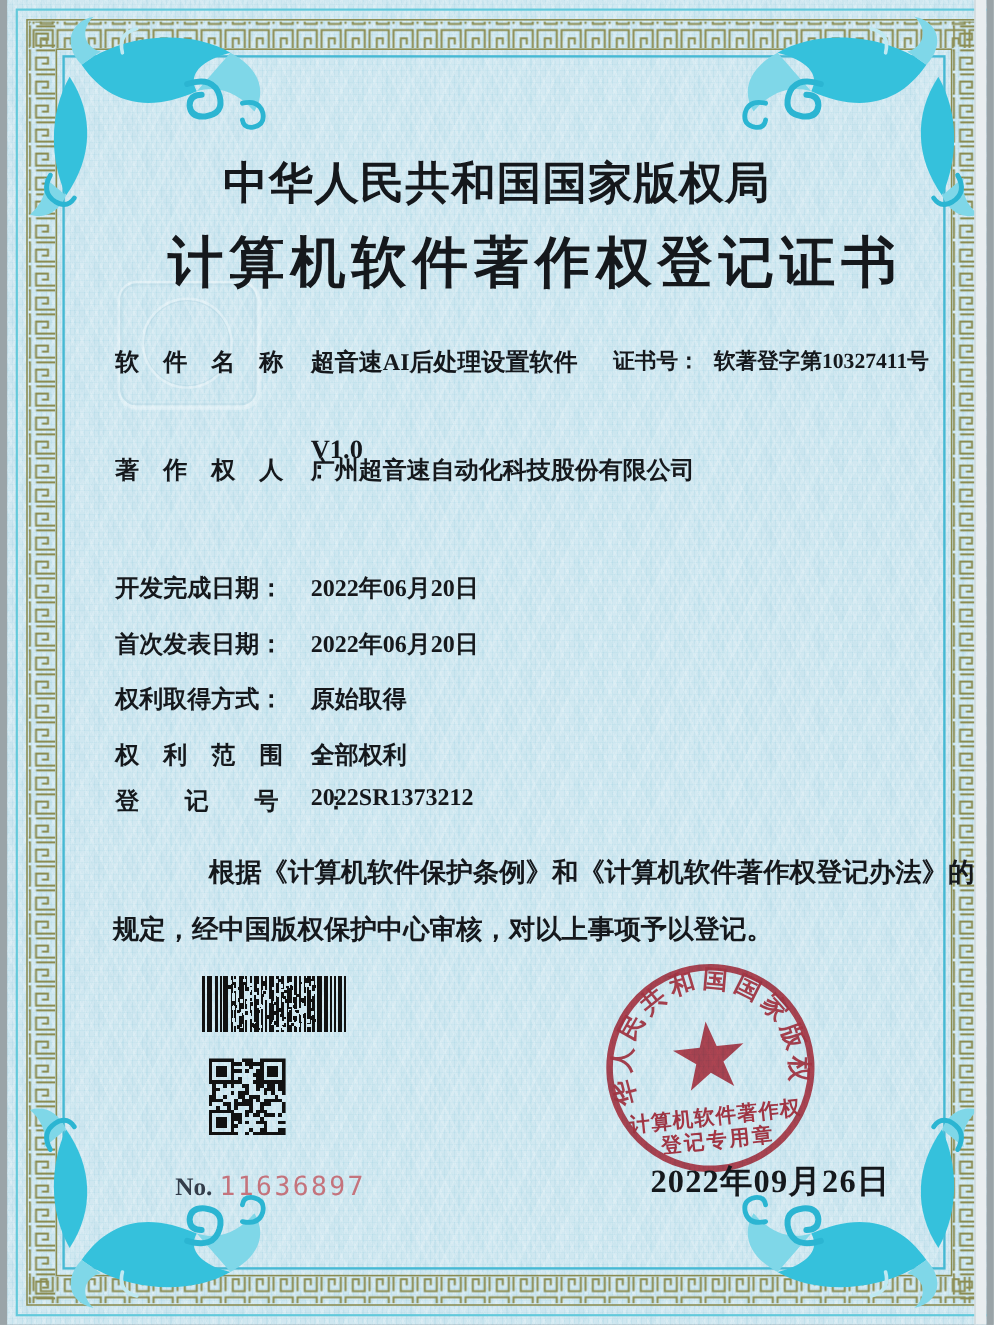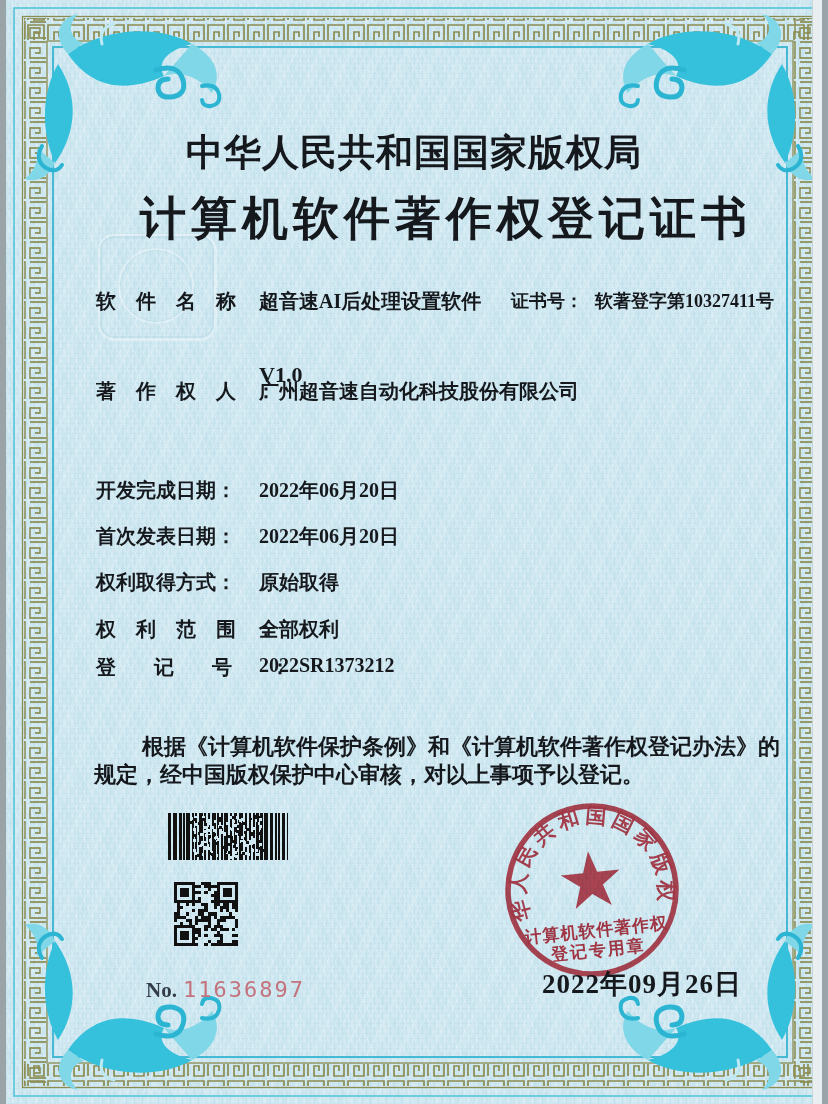--- a/index.html
+++ b/index.html
@@ -28,21 +28,21 @@
   .title2{position:absolute;left:0;top:188px;width:100%;text-align:center;font-size:46px;font-weight:800;letter-spacing:5px;padding-left:32px;}
   .certno{position:absolute;left:505px;top:246px;font-size:18px;font-weight:600;margin-top:43px;}
   .certno .num{margin-left:12px;}
   .row{position:absolute;left:0;top:0;width:100%;height:30px;font-size:20px;font-weight:700;}
   .lab{position:absolute;left:90px;white-space:nowrap;}
   .val{position:absolute;left:253px;white-space:nowrap;}
   .sp20{letter-spacing:20px;}
   .sp38{letter-spacing:38px;}
   .val2{position:absolute;left:253px;top:314px;font-size:22px;font-weight:600;margin-top:48px;}
   .stm{position:absolute;left:88px;width:670px;font-size:22px;font-weight:600;white-space:nowrap;}
-  .stm.l1{top:732px;padding-left:48px;}
+  .stm.l1{top:712px;padding-left:48px;text-align:right;}
   .stm.l2{top:760px;}
   .barcode{position:absolute;left:162px;top:813px;width:121px;height:47px;}
   .qr{position:absolute;left:168px;top:882px;width:64px;height:64px;}
   .serial{position:absolute;left:140px;top:963px;font-size:21px;margin-top:14px;}
   .serial .no{color:#333d4a;font-weight:600;}
   .serial .digits{color:#c4737c;font-family:"DejaVu Sans Mono",monospace;font-size:22px;letter-spacing:2px;margin-left:6px;}
   .seal{position:absolute;left:498px;top:802px;mix-blend-mode:multiply;opacity:.95;}
   .issue-date{position:absolute;left:504px;top:966px;font-size:27px;font-weight:700;letter-spacing:1px;margin-left:32px;}
 </style>
 </head>

